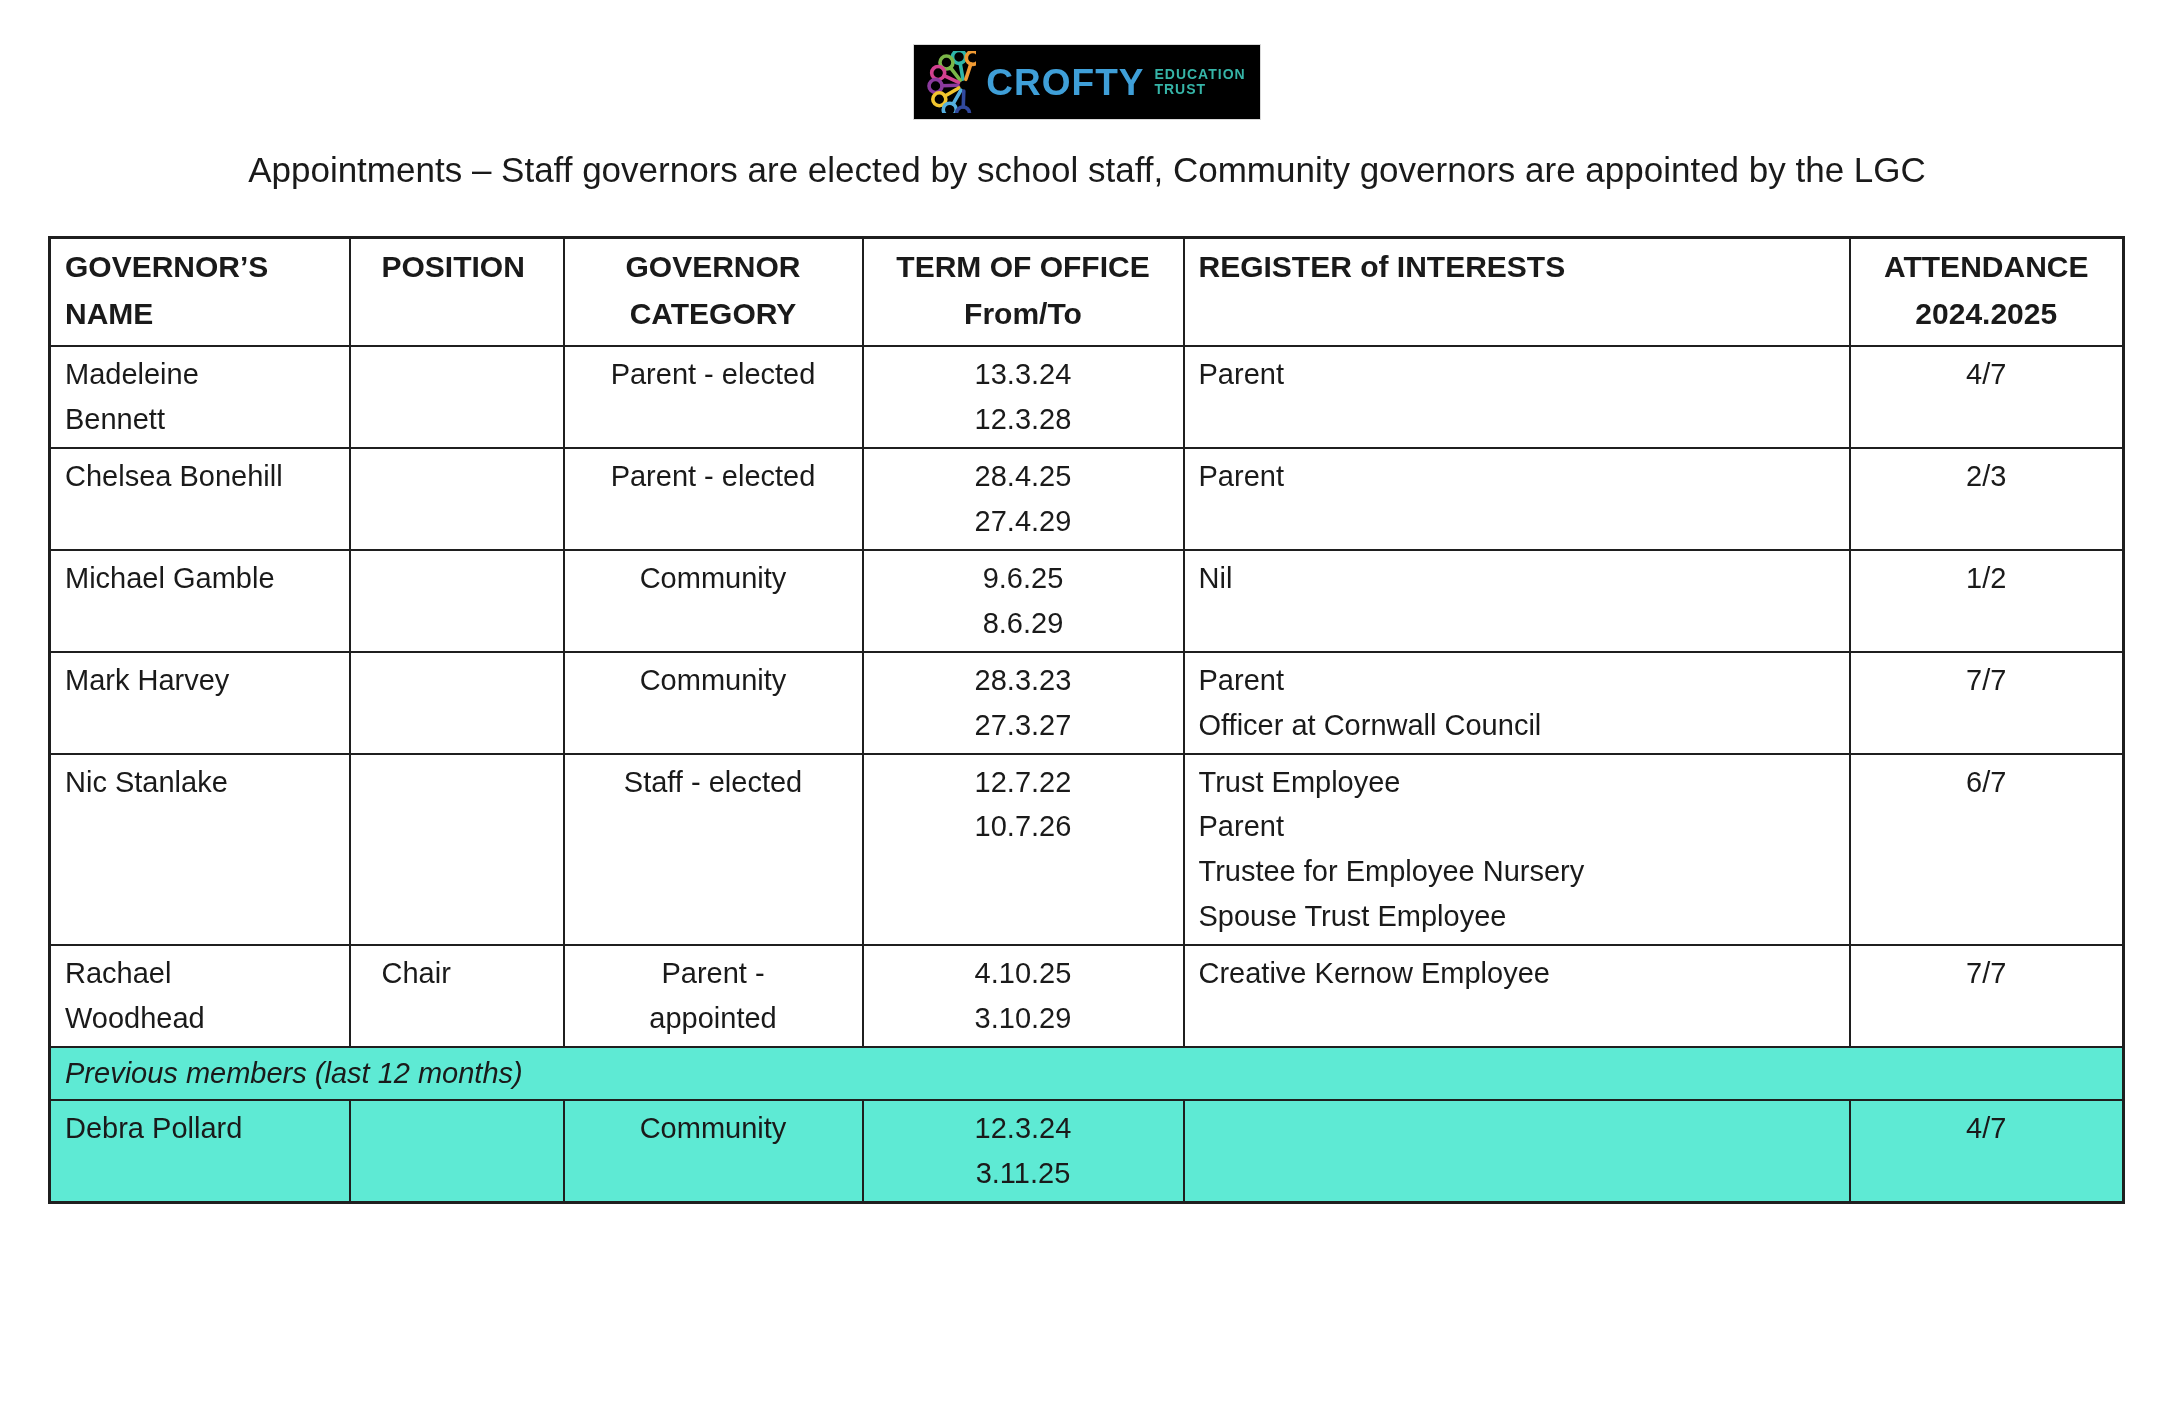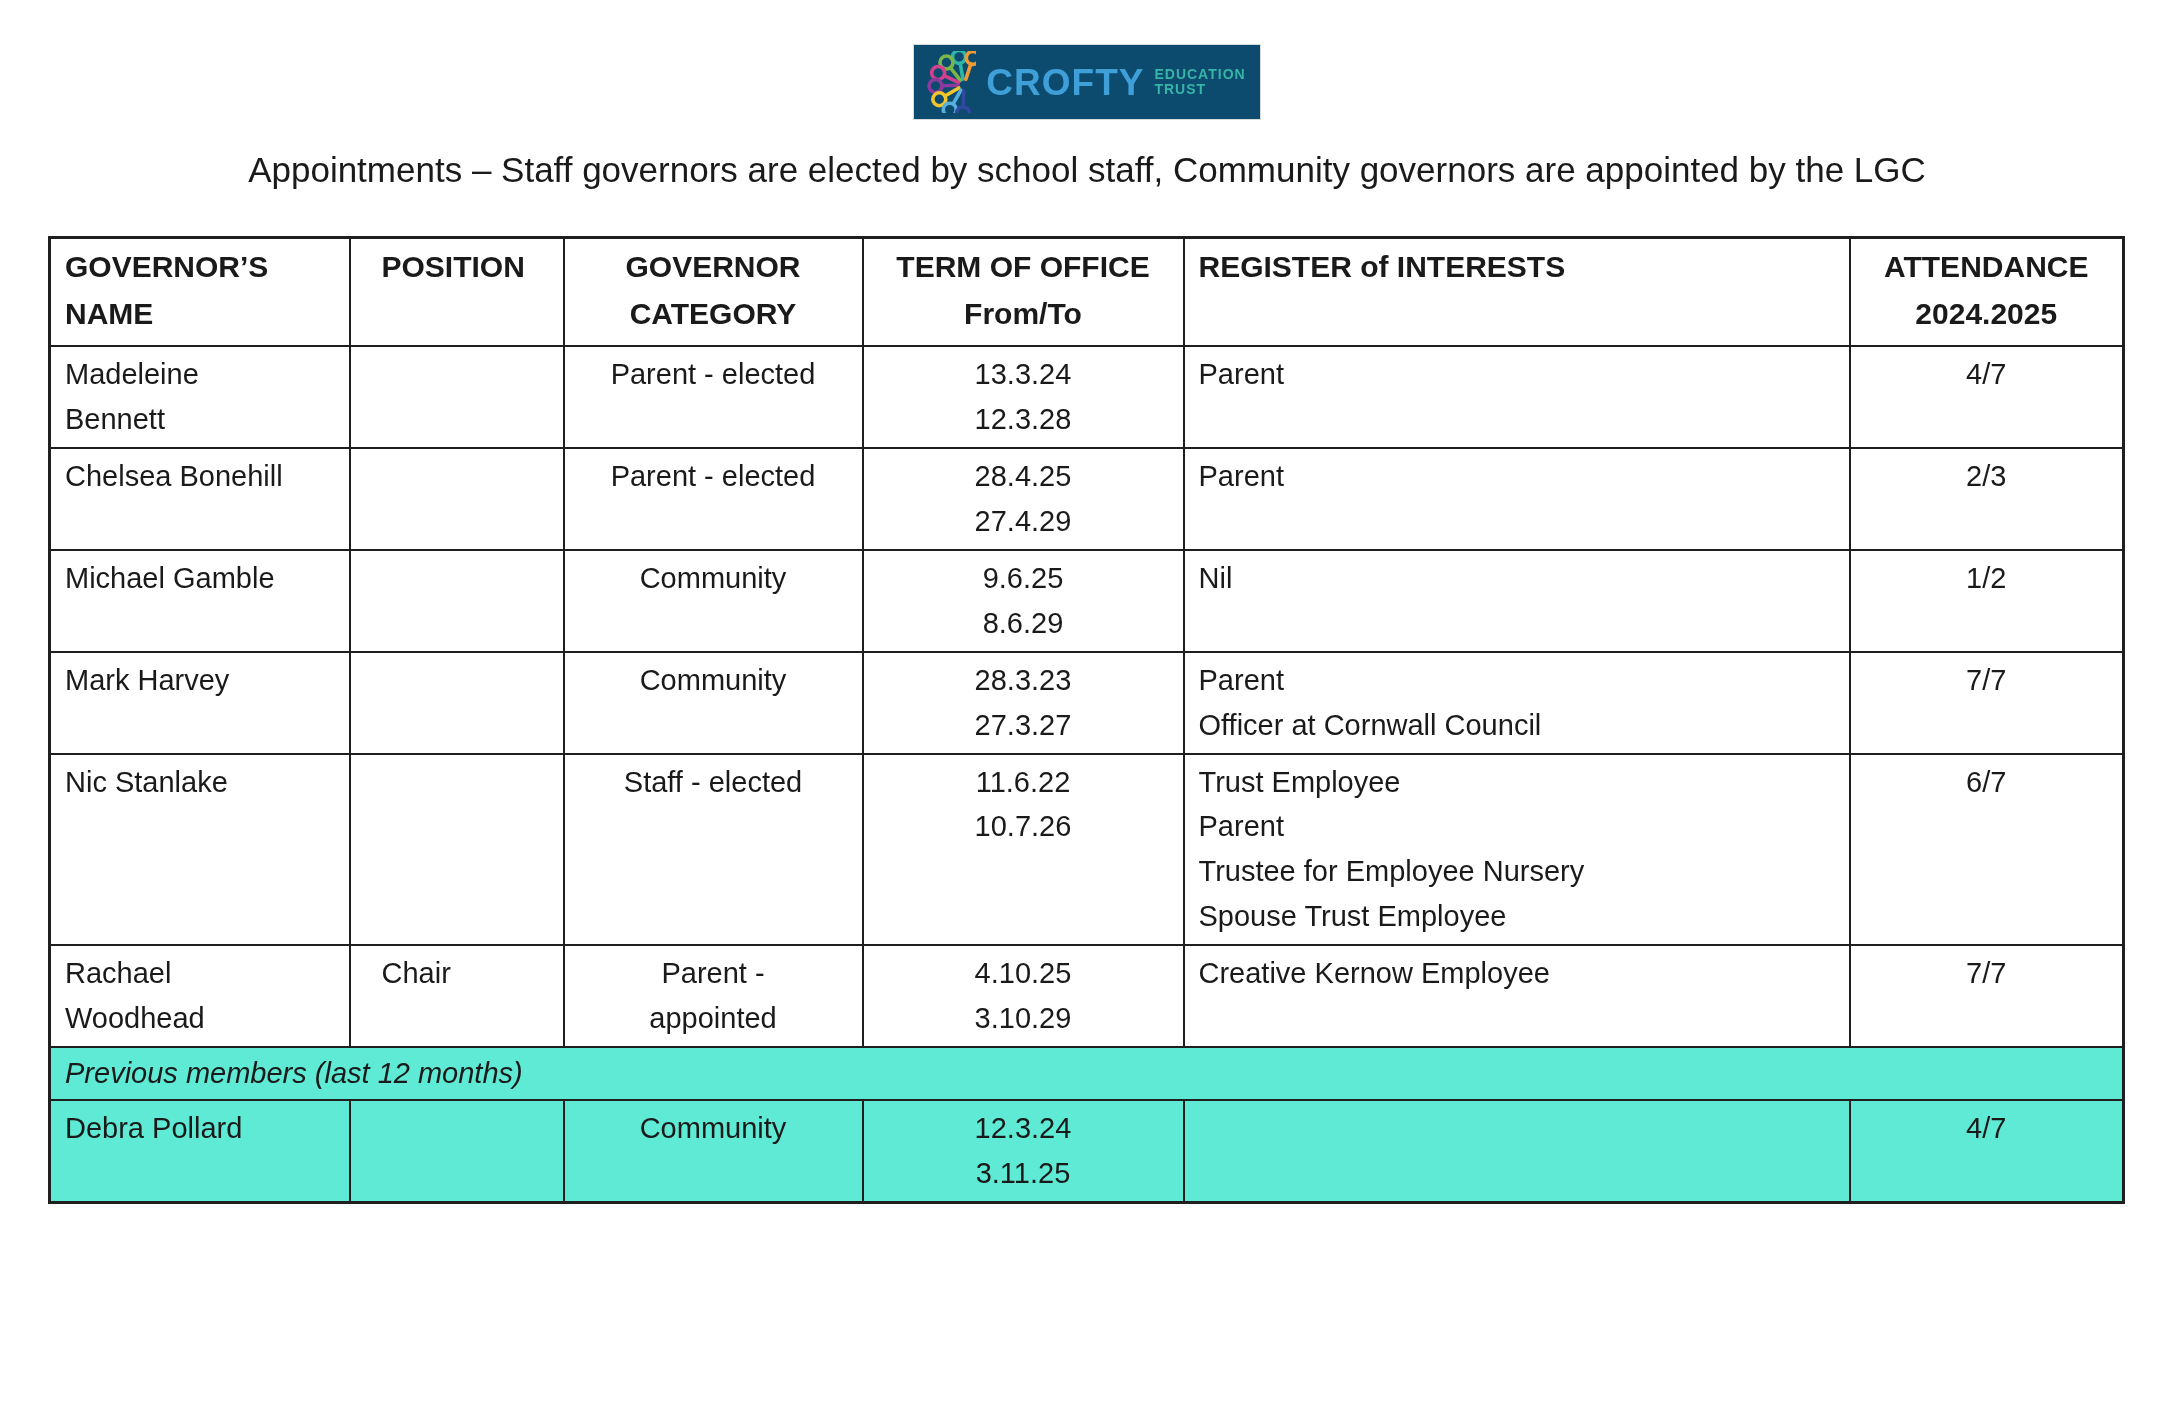--- a/index.html
+++ b/index.html
@@ -9,21 +9,21 @@
     color:#1a1a1a;
     -webkit-font-smoothing:antialiased;
   }
   .page{width:2078px;margin:0 auto;padding-top:44px;}
 
   
   .logo-wrap{display:flex;justify-content:center;}
   .logo{
     display:flex;align-items:center;gap:10px;
     border:1px solid #d9d9d9;
-    padding:6px 14px 6px 8px;background:#0c4a6e;
+    padding:6px 14px 6px 8px;background:#000000;
   }
   .logo-name{
     font-size:37px;font-weight:bold;letter-spacing:1px;
     color:#3f9fd8;line-height:1;
   }
   .logo-sub{display:flex;flex-direction:column;justify-content:center;line-height:1.05;}
   .logo-sub span{font-size:14px;font-weight:bold;letter-spacing:1px;color:#36b5a8;}
 
   
   .title-line{
@@ -188,21 +188,21 @@
             <div>Parent</div>
             <div>Officer at Cornwall Council</div>
           </td>
           <td class="c-att">7/7</td>
         </tr>
         <tr class="gov-row">
           <td class="c-name"><span class="name-inner">Nic Stanlake</span></td>
           <td class="c-pos"></td>
           <td class="c-cat"><span class="cat-inner">Staff - elected</span></td>
           <td class="c-term">
-            <div>11.6.22</div>
+            <div>12.7.22</div>
             <div>10.7.26</div>
           </td>
           <td class="c-int">
             <div>Trust Employee</div>
             <div>Parent</div>
             <div>Trustee for Employee Nursery</div>
             <div>Spouse Trust Employee</div>
           </td>
           <td class="c-att">6/7</td>
         </tr>

